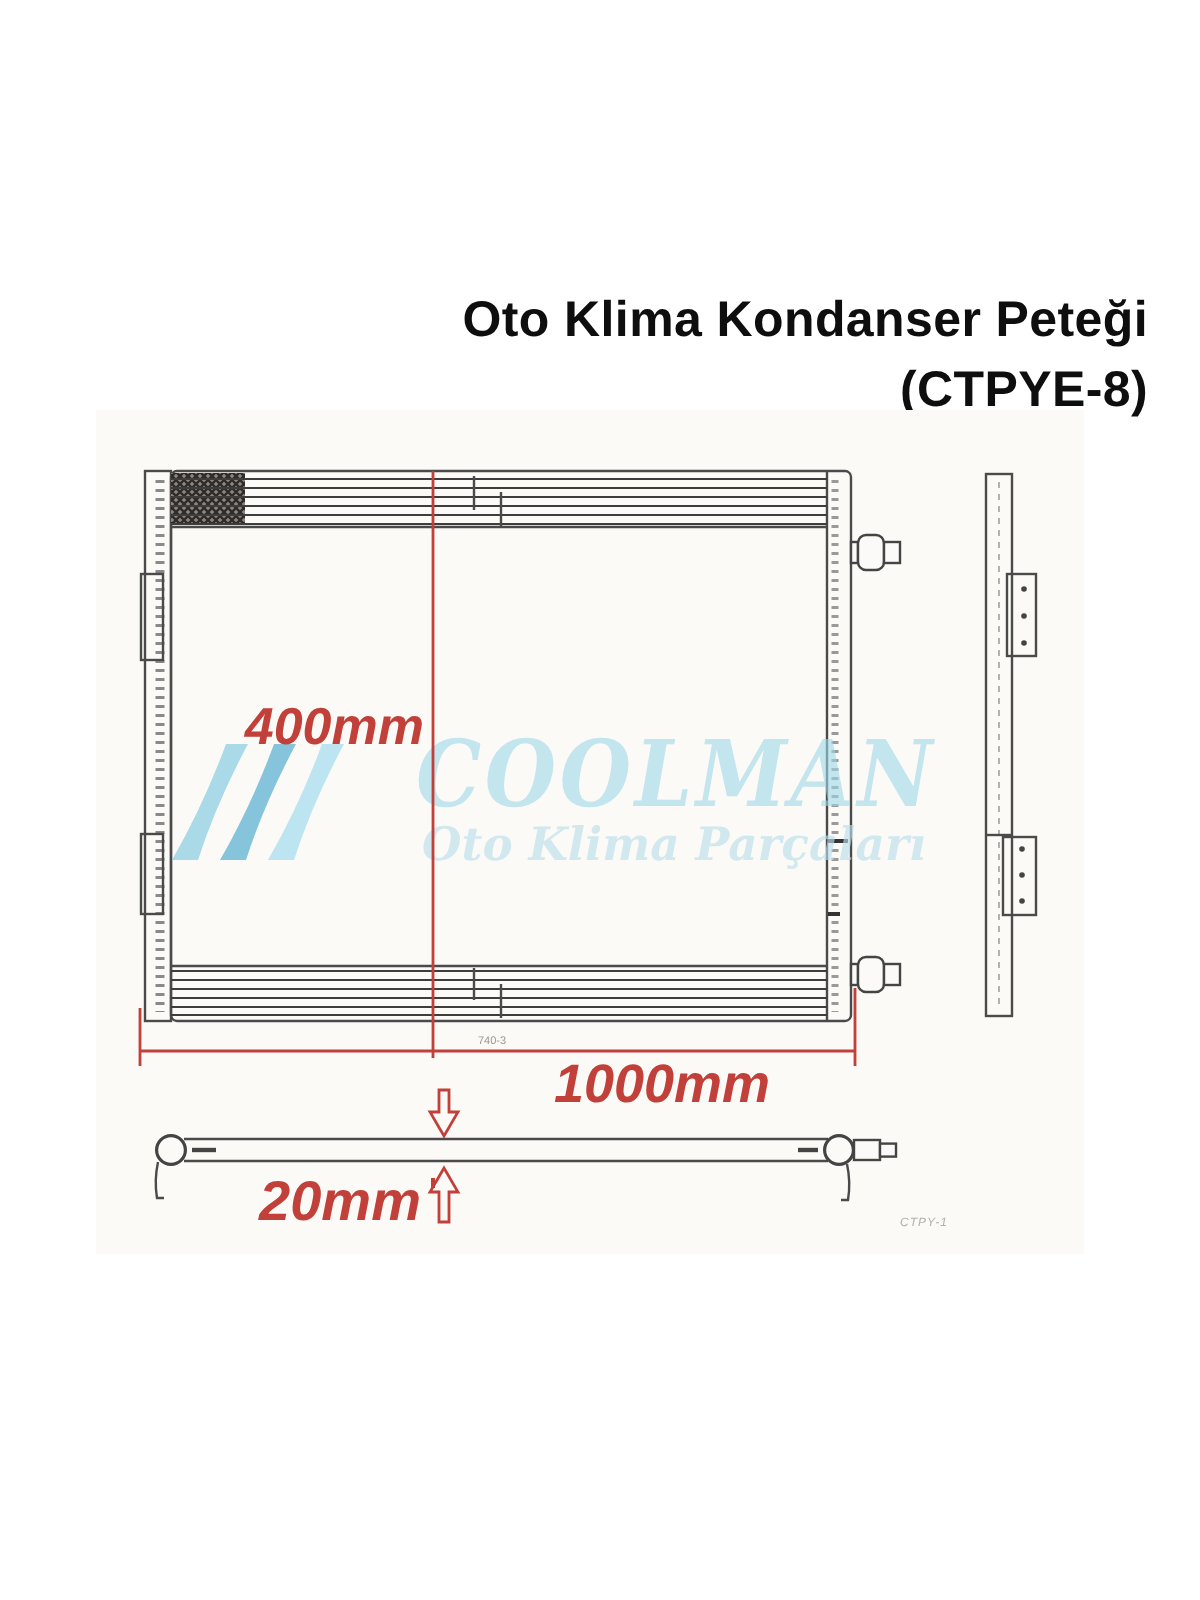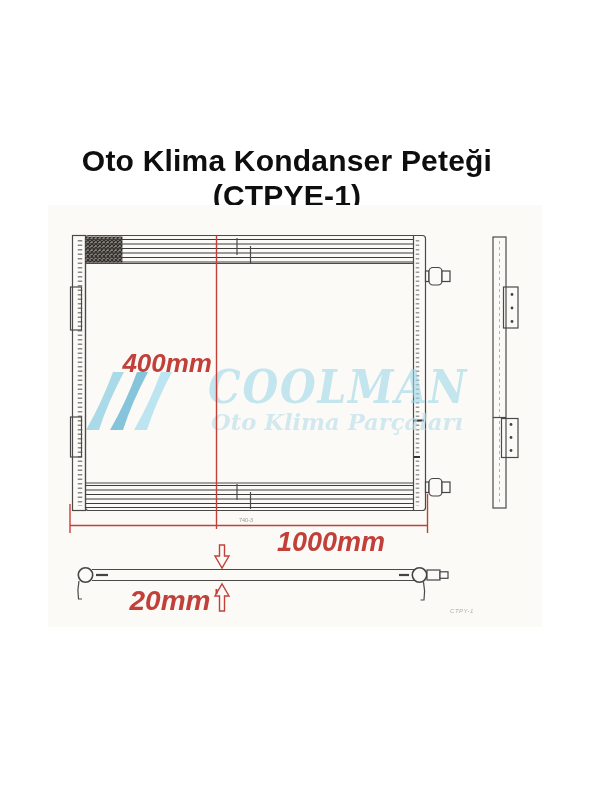--- a/index.html
+++ b/index.html
@@ -6,22 +6,22 @@
   .page{
     position:relative;
     width:600px;height:800px;
     background:#ffffff;
     overflow:hidden;
     font-family:"Liberation Sans",sans-serif;
   }
   .title-block{
     position:absolute;top:143px;left:0;width:600px;
     box-sizing:border-box;padding-right:26px;
-    text-align:center;color:#0e0e0e;
-    font-weight:bold;font-size:30px;line-height:35px;
+    text-align:right;color:#0e0e0e;
+    font-weight:bold;font-size:25px;line-height:35px;
     letter-spacing:0.2px;
   }
   .title-line{white-space:nowrap;}
   svg{position:absolute;top:0;left:0;}
   .thin{stroke:#4a4a4a;stroke-width:1.2;fill:none;}
   .tube{stroke:#3d3d3d;stroke-width:1.1;}
   .fit{stroke:#444;stroke-width:1.2;fill:#fbfaf8;}
   .red{stroke:#c2403a;stroke-width:1.4;fill:none;}
   .dim-text{font-family:"Liberation Sans",sans-serif;font-style:italic;font-weight:bold;fill:#c2403a;}
   .wm-brand{font-family:"DejaVu Serif","Liberation Serif",serif;font-style:italic;font-weight:bold;fill:#9ed7e9;opacity:.8;}
@@ -29,21 +29,21 @@
   .tiny-note{font-family:"Liberation Sans",sans-serif;font-size:5.5px;fill:#9c968f;}
   .tiny-code{font-family:"Liberation Sans",sans-serif;font-style:italic;font-size:6px;fill:#b3aea8;letter-spacing:.5px;}
 </style>
 </head>
 <body>
 
 <div class="page">
 
   <div class="title-block">
     <div class="title-line">Oto Klima Kondanser Peteği</div>
-    <div class="title-line">(CTPYE-1)</div>
+    <div class="title-line">(CTPYE-8)</div>
   </div>
 
   <svg width="600" height="800" viewBox="0 0 600 800">
     <defs>
       <pattern id="xhatch" width="4" height="4" patternUnits="userSpaceOnUse">
         <rect width="4" height="4" fill="#8d8780"></rect>
         <path d="M0,0 L4,4 M4,0 L0,4" stroke="#2f2b29" stroke-width="1.2"></path>
       </pattern>
     </defs>
 

